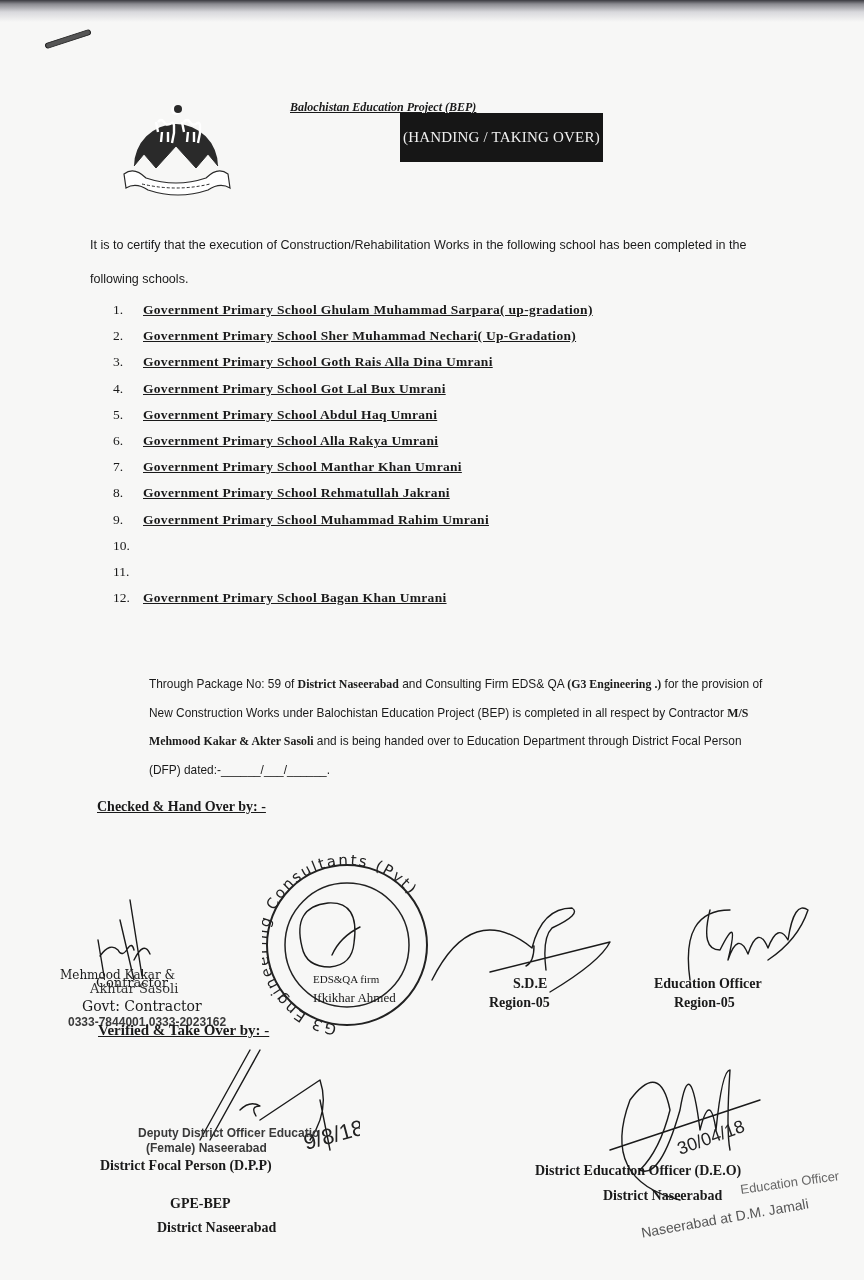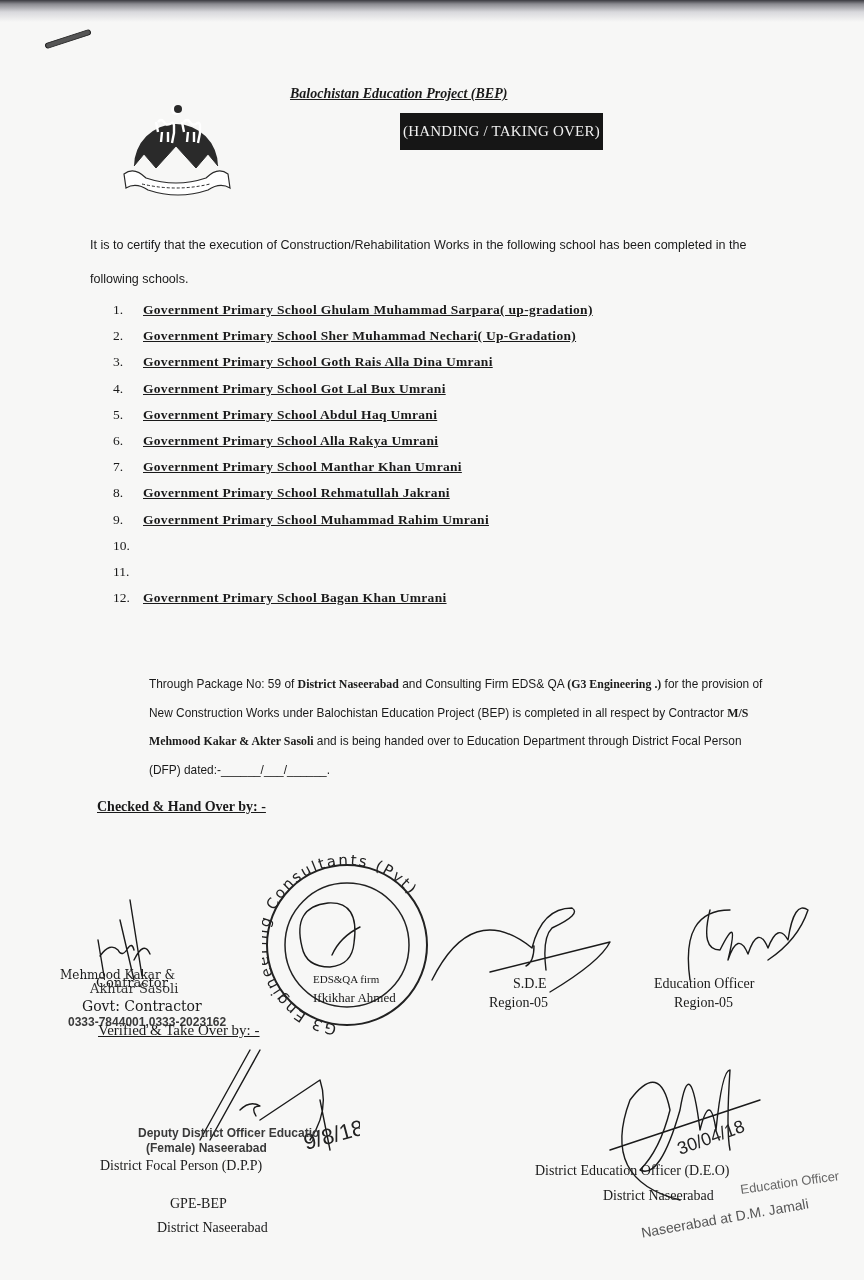--- a/index.html
+++ b/index.html
@@ -13,29 +13,29 @@
   .top-shadow {
     position: absolute; left: 0; top: 0; width: 864px; height: 22px;
     background: linear-gradient(to bottom, #3a3a40 0px, #8a8a90 4px, #d8d8dc 12px, rgba(240,240,242,0) 22px);
   }
   .staple {
     position: absolute; left: 44px; top: 36px; width: 48px; height: 6px;
     background: #555; border-radius: 3px; transform: rotate(-18deg);
     border: 1px solid #222;
   }
   .header-title {
-    position: absolute; left: 290px; top: 86px;
-    font-size: 14px; font-weight: bold; font-style: italic;
+    position: absolute; left: 290px; top: 100px;
+    font-size: 12px; font-weight: bold; font-style: italic;
     text-decoration: underline;
   }
   .handing-box {
     position: absolute; left: 400px; top: 113px;
     background: #161616; color: #f0f0f0;
     font-size: 15px; font-weight: normal;
-    padding: 10px 3px; letter-spacing: 0.2px; text-align: right;
+    padding: 16px 3px; letter-spacing: 0.2px; text-align: right;
   }
   .logo { position: absolute; left: 112px; top: 96px; width: 128px; height: 104px; }
   .intro {
     position: absolute; left: 90px; top: 228px; width: 720px;
     font-family: "Liberation Sans Narrow", "Liberation Sans", sans-serif;
     font-size: 13.5px; line-height: 34px;
     transform: scaleX(0.93); transform-origin: left top;
   }
   .school-list { position: absolute; left: 113px; top: 302px; list-style: none; }
   .school-item {
@@ -49,21 +49,21 @@
     font-family: "Liberation Sans", sans-serif;
     font-size: 13.5px; line-height: 28.5px;
     transform: scaleX(0.88); transform-origin: left top;
   }
   .body-para b { font-family: "Liberation Serif", serif; }
   .section-heading {
     position: absolute; left: 97px; top: 799px;
     font-size: 14px; font-weight: bold; text-decoration: underline;
   }
   .sig { position: absolute; }
-  .sig-lbl { position: absolute; white-space: nowrap; font-size: 14px; font-weight: normal; }
+  .sig-lbl { position: absolute; white-space: nowrap; font-size: 14px; font-weight: bold; }
   .contractor-lbl { font-family: "DejaVu Serif", serif; font-weight: normal; font-size: 12px; }
   .stamp { position: absolute; left: 262px; top: 855px; width: 170px; height: 185px; }
   .overlay-faint { color: #3a3a3a; font-family: "Liberation Sans", sans-serif; font-size: 12px; font-weight: bold; }
   .faint-gray { color: #666; font-family: "Liberation Sans", sans-serif; font-weight: normal; }
   svg .ink { fill: none; stroke: #1a1a1a; stroke-width: 1.4; stroke-linecap: round; stroke-linejoin: round; }
 </style>
 </head>
 <body>
 
 <div class="top-shadow"></div>

